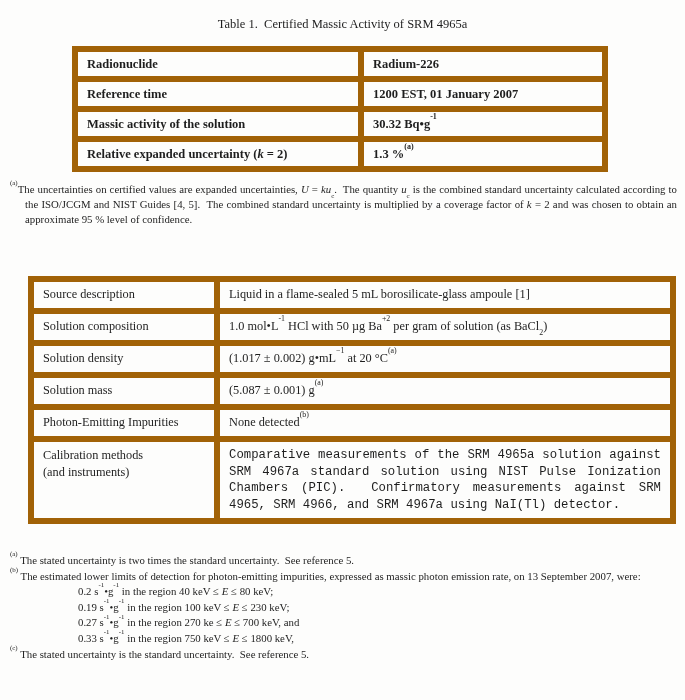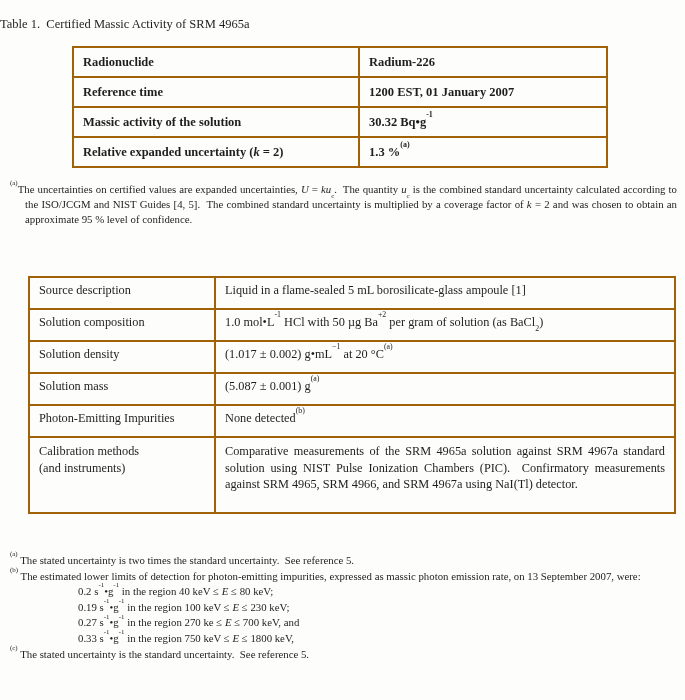--- a/index.html
+++ b/index.html
@@ -7,37 +7,37 @@
   .page {
     position:relative;
     width:685px; height:700px;
     background:#fdfdfc;
     font-family:"Liberation Serif","DejaVu Serif",serif;
     color:#1e1e1e;
     overflow:hidden;
   }
   .caption {
     position:absolute; left:0; width:685px;
-    text-align:left; font-size:12.5px;
+    text-align:center; font-size:12.5px;
   }
   .caption1 { top:17px; }
   .caption2 { top:241px; }
 
   table { position:absolute; border-collapse:collapse; table-layout:fixed; }
-  td { border:2px solid #a16207; }
+  td { border:6px solid #a16207; }
 
   .t1 { top:46px; left:72px; width:536px; border:2px solid #1c1c1c; }
   .t1 td { font-weight:bold; font-size:12.5px; padding:4px 9px; height:30px; vertical-align:middle; }
   .t1 .c1 { width:286px; }
 
   .t2 { top:276px; left:28px; width:648px; border:2px solid #1c1c1c; }
   .t2 td { font-size:12.3px; padding:5px 9px; height:32px; vertical-align:top; }
   .t2 .c1 { width:186px; }
   .t2 tr.tall td { height:76px;margin-left:15px; }
-  .t2 .just { text-align:justify; line-height:16.6px; }
+  .t2 .just { text-align:justify; line-height:16.6px;font-family:Liberation Mono, monospace; }
   .t2 .lbl2 { line-height:16.6px; }
 
   .fn1 {
     position:absolute; top:182px; left:10px; width:667px;
     font-size:10.8px; line-height:15.2px; text-align:justify;
     padding-left:15px; text-indent:-15px;
   }
   .fnb {
     position:absolute; top:553px; left:10px; width:668px;
     font-size:10.8px; line-height:15.6px;

